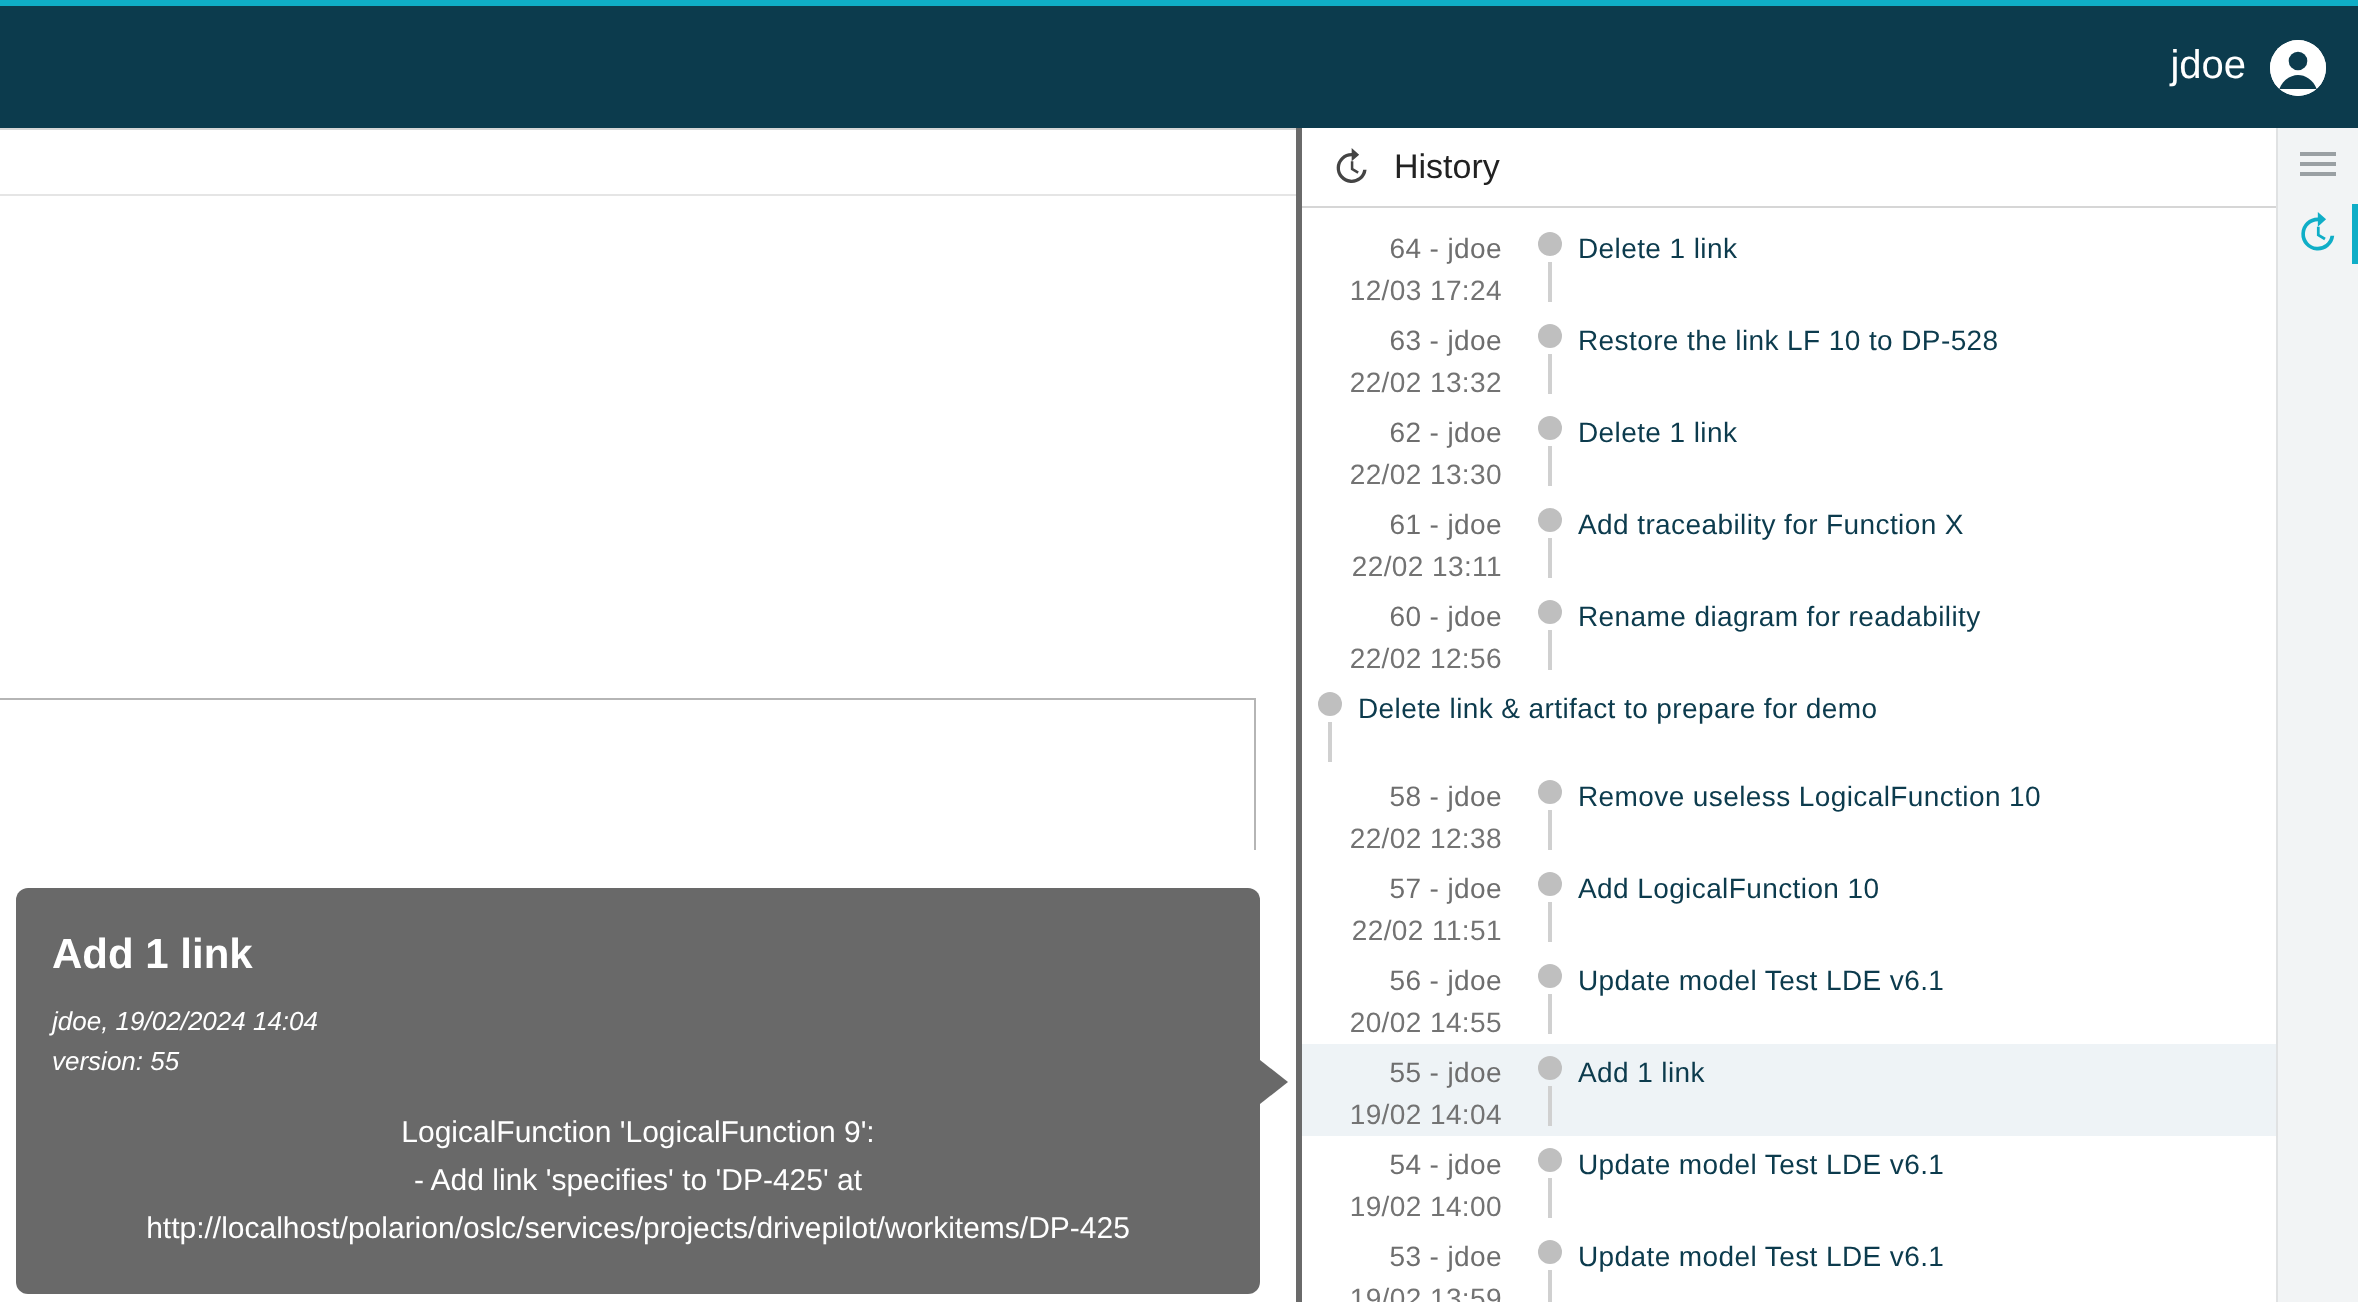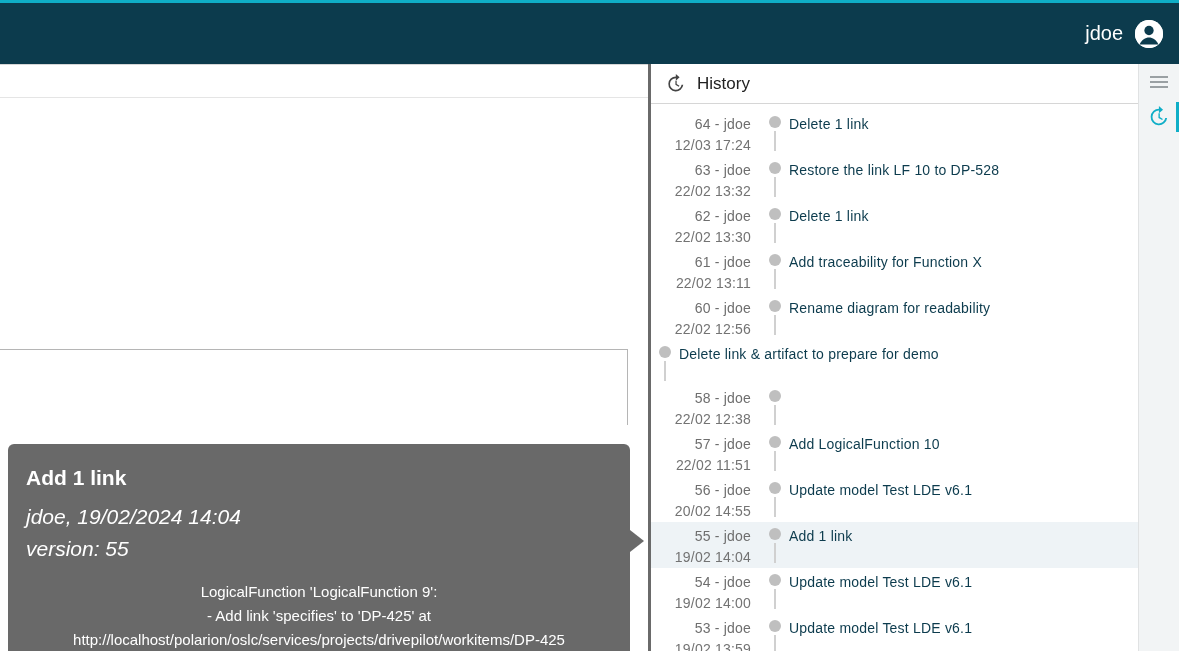--- a/index.html
+++ b/index.html
@@ -182,21 +182,21 @@
     content:"";
     position:absolute;
     right:-14px;
     top:86px;
     width:0;height:0;
     border-top:11px solid transparent;
     border-bottom:11px solid transparent;
     border-left:14px solid rgba(96,96,96,0.94);
   }
   .tt-title { font-size:21px; font-weight:600; margin-bottom:6px; }
-  .tt-sub { font-style:italic; font-size:21px; }
+  .tt-sub { font-style:italic; font-size:13px; }
   .tt-body { margin-top:14px; font-size:15px; line-height:1.6;text-align:center; }
 </style>
 </head>
 <body>
 
 <div class="topbar-accent"></div>
 <div class="topbar">
   <span class="username">jdoe</span>
   <span class="avatar">
     <svg viewBox="0 0 24 24">
@@ -286,20 +286,21 @@
         </div>
         <div class="hist-row">
           <div class="hist-meta">
             <div class="hist-userline">58 - jdoe</div>
             <div class="hist-date">22/02 12:38</div>
           </div>
           <div class="hist-tcol">
             <div class="hist-dot"></div>
             <div class="hist-line"></div>
           </div>
+          <div class="hist-msg">Remove useless LogicalFunction 10</div>
         </div>
         <div class="hist-row">
           <div class="hist-meta">
             <div class="hist-userline">57 - jdoe</div>
             <div class="hist-date">22/02 11:51</div>
           </div>
           <div class="hist-tcol">
             <div class="hist-dot"></div>
             <div class="hist-line"></div>
           </div>

